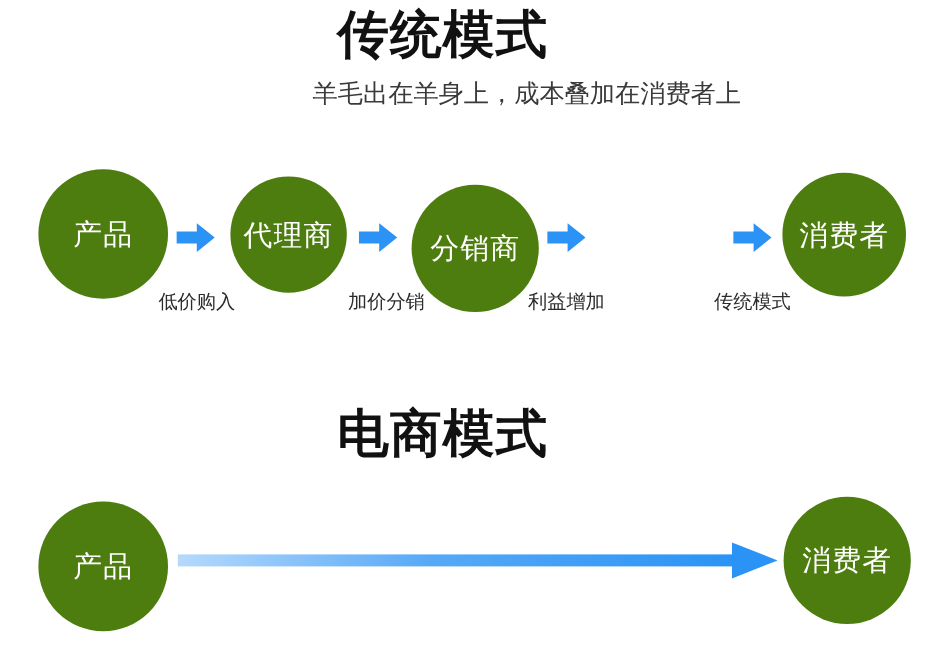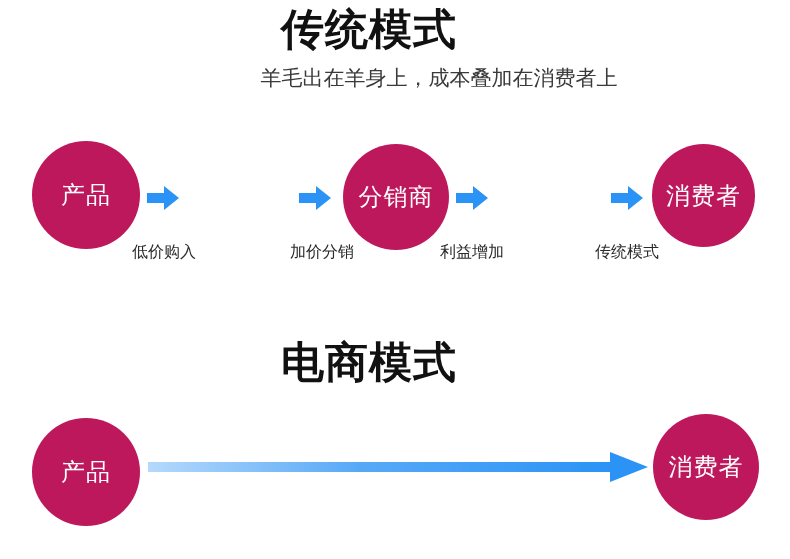--- a/index.html
+++ b/index.html
@@ -51,39 +51,39 @@
   }
   #title-traditional { top: 8px; }
   #subtitle-traditional { top: 68px; }
   #title-ecommerce { top: 341px; }
   #subtitle-ecommerce { top: 405px; }
 
   
   .node-circle {
     position: absolute;
     border-radius: 50%;
-    background: #be185d;
+    background: #4d7c0f;
     display: flex;
     align-items: center;
     justify-content: center;
     box-sizing: border-box;
   }
   .node-circle .node-label {
     color: #ffffff;
     font-size: 24px;
     font-weight: normal;
     letter-spacing: 1px;
     line-height: 1;
     white-space: nowrap;
   }
 
   
   #circle-product-top   { left: 32px;  top: 141px; width: 108px; height: 108px; }
   #circle-agent         { left: 192px; top: 147px; width: 97px;  height: 97px;  }
-  #circle-distributor   { left: 343px; top: 144px; width: 106px; height: 106px; }
+  #circle-distributor   { left: 343px; top: 154px; width: 106px; height: 106px; }
   #circle-retailer      { left: 497px; top: 142px; width: 106px; height: 106px; }
   #circle-consumer-top  { left: 652px; top: 144px; width: 103px; height: 103px; }
 
   
   #circle-product-bottom  { left: 32px;  top: 418px; width: 108px; height: 108px; }
   #circle-consumer-bottom { left: 653px; top: 414px; width: 106px; height: 106px; }
 
   
   .step-arrow {
     position: absolute;
@@ -127,20 +127,23 @@
 <div class="stage">
 
   <div class="section-title" id="title-traditional">传统模式</div>
 
   <div class="section-subtitle" id="subtitle-traditional">羊毛出在羊身上，成本叠加在消费者上</div>
 
   <div class="node-circle" id="circle-product-top">
     <span class="node-label">产品</span>
   </div>
 
+  <div class="node-circle" id="circle-agent">
+    <span class="node-label">代理商</span>
+  </div>
 
   <div class="node-circle" id="circle-distributor">
     <span class="node-label">分销商</span>
   </div>
 
 
   <div class="node-circle" id="circle-consumer-top">
     <span class="node-label">消费者</span>
   </div>
 

